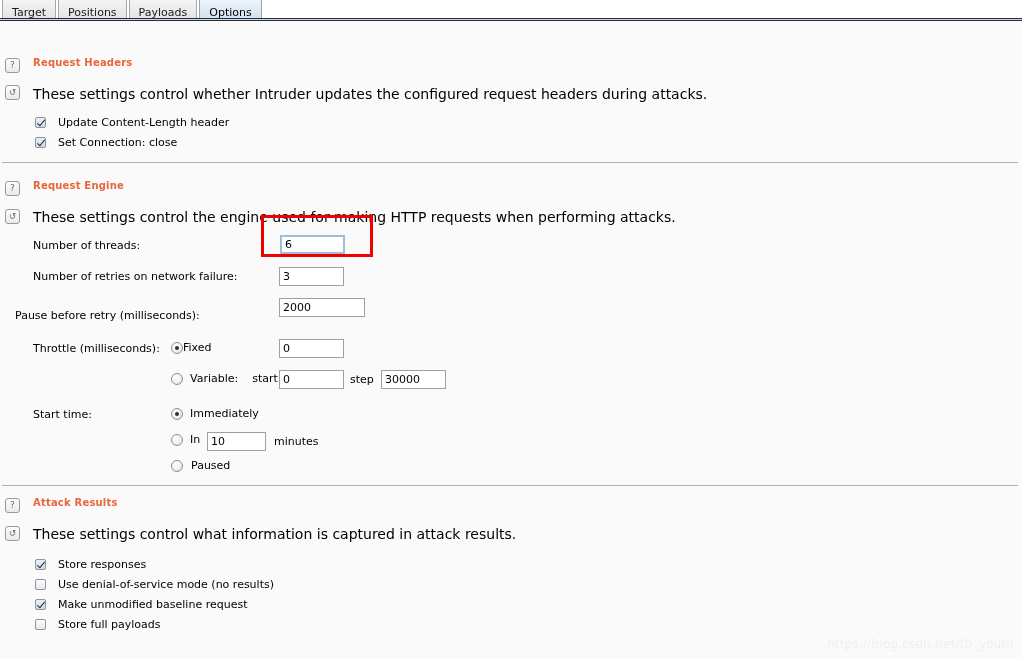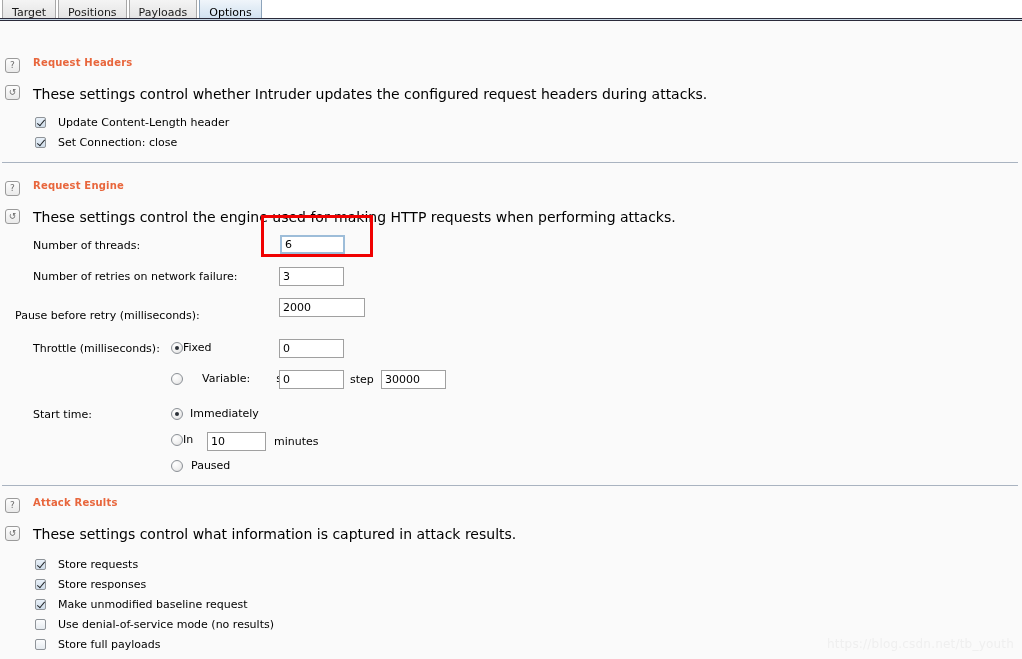--- a/index.html
+++ b/index.html
@@ -263,37 +263,37 @@
     <input class="tf" type="text" style="position: absolute; left: 279px; top: 135px; width: 86px;" value="2000">
 
     <div style="position:absolute; left:33px; top:179px;" class="lbl">Throttle (milliseconds):</div>
 
     <div style="position:absolute; left:171px; top:178px; display:flex; align-items:flex-end; ">
       <span class="rb checked"></span>
       <span class="lbl">Fixed</span>
     </div>
     <input class="tf" type="text" style="position: absolute; left: 279px; top: 176px; width: 65px;" value="0">
 
-    <div style="position:absolute; left:171px; top:209px; display:flex; align-items:center; gap:19px;">
+    <div style="position:absolute; left:171px; top:209px; display:flex; align-items:center; gap:7px;">
       <span class="rb"></span>
       <span class="lbl">Variable:</span>
       <span class="lbl" style="margin-left:7px;">start</span>
     </div>
     <input class="tf" type="text" style="position: absolute; left: 279px; top: 207px; width: 65px;" value="0">
     <span class="lbl" style="position:absolute; left:350px; top:210px;">step</span>
     <input class="tf" type="text" style="position: absolute; left: 381px; top: 207px; width: 65px;" value="30000">
 
     <div style="position:absolute; left:33px; top:245px;" class="lbl">Start time:</div>
 
     <div style="position:absolute; left:171px; top:244px; display:flex; align-items:center; gap:7px;">
       <span class="rb checked"></span>
       <span class="lbl">Immediately</span>
     </div>
 
-    <div style="position:absolute; left:171px; top:270px; display:flex; align-items:center; gap:0;">
+    <div style="position:absolute; left:171px; top:270px; display:flex; align-items:center; gap:7px;">
       <span class="rb"></span>
       <span class="lbl">In</span>
     </div>
     <input class="tf" type="text" style="position: absolute; left: 207px; top: 269px; width: 59px;" value="10">
     <span class="lbl" style="position:absolute; left:274px; top:272px;">minutes</span>
 
     <div style="position:absolute; left:171px; top:296px; display:flex; align-items:center; gap:8px;">
       <span class="rb"></span>
       <span class="lbl">Paused</span>
     </div>
@@ -305,36 +305,32 @@
     <span class="iconbtn row-icon" style="top:12px;">?</span>
     <span class="iconbtn row-icon" style="top:40px;">↺</span>
 
     <div class="section-title" style="position:absolute; left:33px; top:11px;">Attack Results</div>
 
     <div class="section-desc" style="position:absolute; left:33px; top:40px;">These settings control what information is captured in attack results.</div>
 
     <div style="position:absolute; left:35px; top:68px;">
       <div class="cbrow">
         <span class="cb checked"></span>
-        <span class="lbl">Store requests</span>
-      </div>
-      <div class="cbrow">
-        <span class="cb checked"></span>
         <span class="lbl">Store responses</span>
+      </div>
+      <div class="cbrow">
+        <span class="cb"></span>
+        <span class="lbl">Use denial-of-service mode (no results)</span>
       </div>
       <div class="cbrow">
         <span class="cb checked"></span>
         <span class="lbl">Make unmodified baseline request</span>
       </div>
       <div class="cbrow">
         <span class="cb"></span>
-        <span class="lbl">Use denial-of-service mode (no results)</span>
-      </div>
-      <div class="cbrow">
-        <span class="cb"></span>
         <span class="lbl">Store full payloads</span>
       </div>
     </div>
   </div>
 
 </div>
 
 <div class="watermark">https://blog.csdn.net/tb_youth</div>
 
 </body></html>

